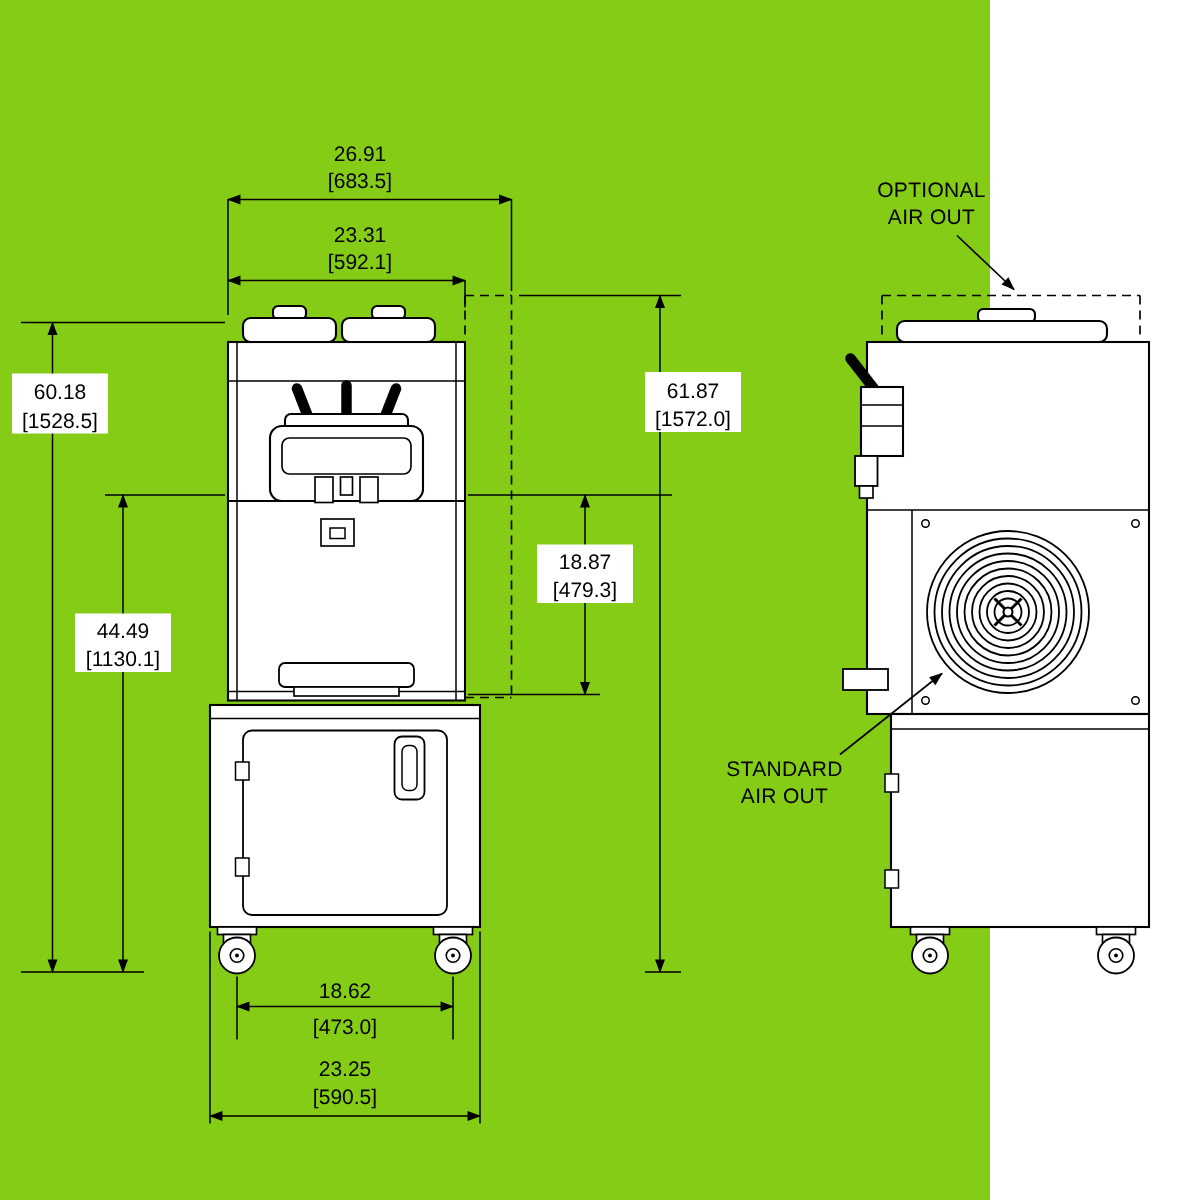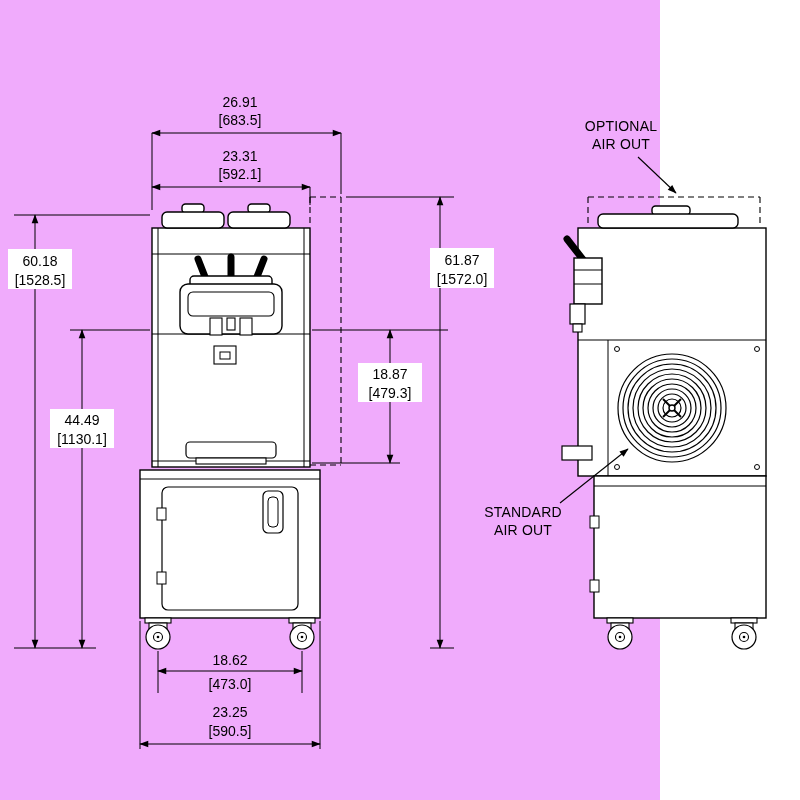--- a/index.html
+++ b/index.html
@@ -1,17 +1,17 @@
 <!DOCTYPE html>
 <html><head>
 <meta charset="utf-8">
 <style>
   html, body { margin: 0; padding: 0; background: #ffffff; }
   .stage {
-    width: 660px; height: 800px; background: #f0abfc; position: relative;
+    width: 660px; height: 800px; background: #84cc16; position: relative;
     font-family: "Liberation Sans", sans-serif;
   }
   svg { display: block; }
   .dim {
     font-family: "Liberation Sans", sans-serif;
     font-size: 14px;
     fill: #000;
     stroke: none;
     text-anchor: middle;
   }

